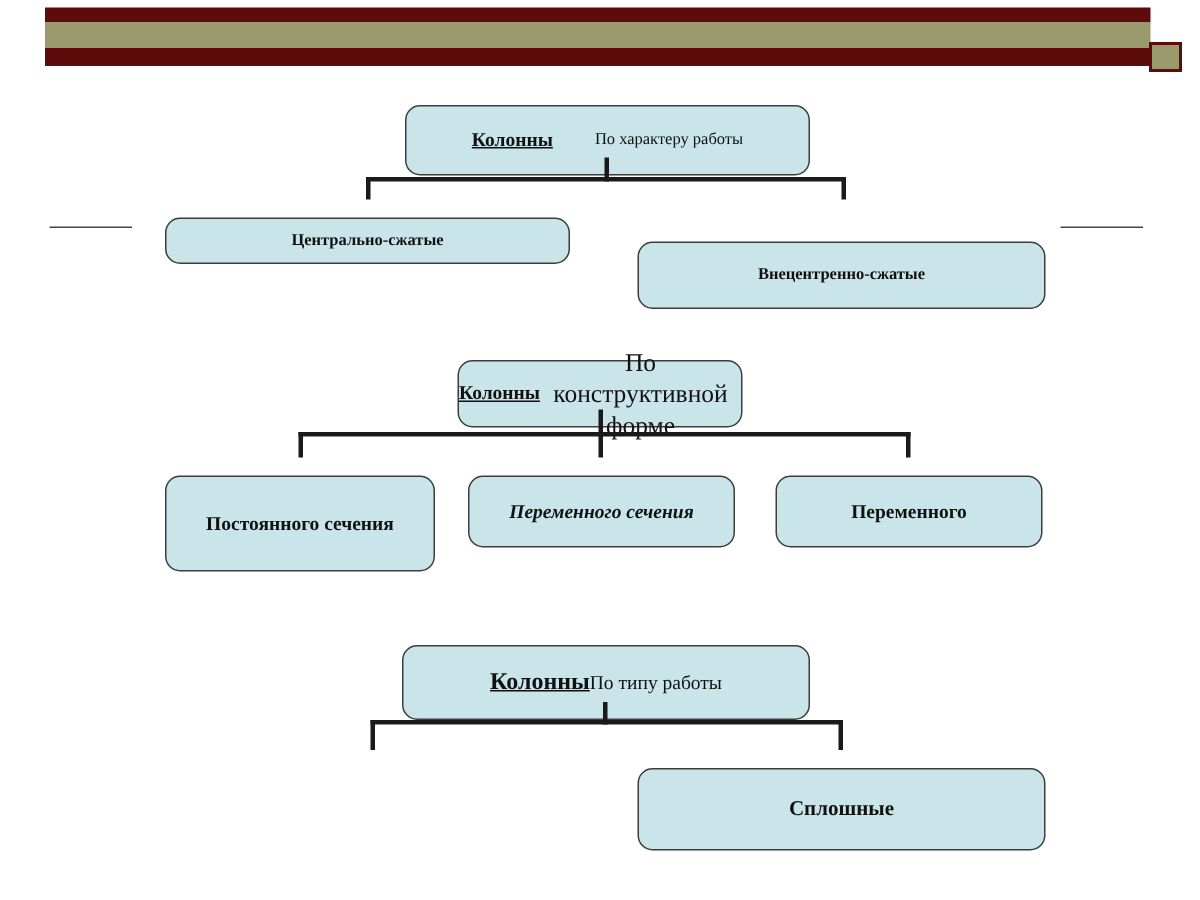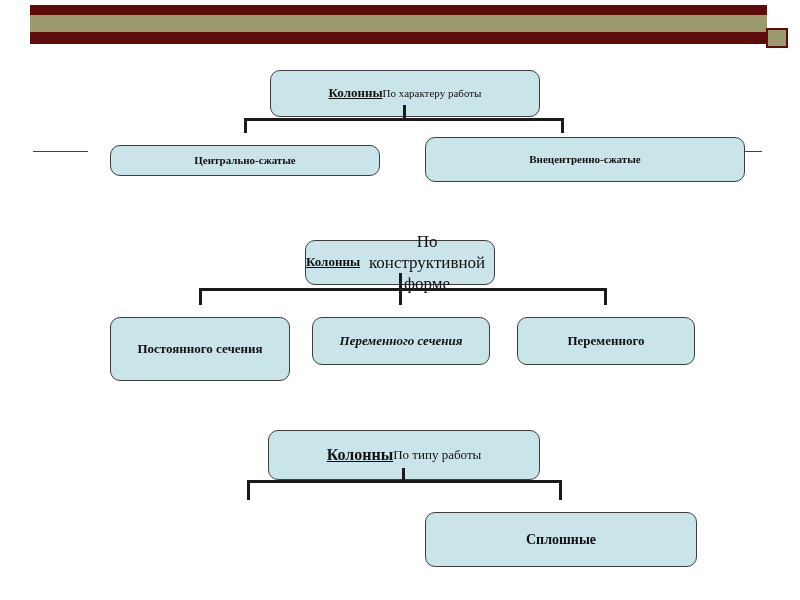--- a/index.html
+++ b/index.html
@@ -28,27 +28,27 @@
   }
   .box .title{font-weight:bold;text-decoration:underline;}
   .box .child-label{font-weight:bold;}
 
   
   .line{position:absolute;background:#1a1a1a;}
 
   
   .d1-root{left:270px;top:58px;width:270px;height:47px;}
   .d1-root .title{font-size:13px;}
-  .d1-root .subtitle{font-size:11px;}
+  .d1-root .subtitle{font-size:11px;padding-left:28px;}
   .d1-stub {left:403px;top:105px;width:3px;height:16px;}
   .d1-hbar {left:244px;top:118px;width:320px;height:3px;}
   .d1-drop0{left:244px;top:118px;width:3px;height:15px;}
   .d1-drop1{left:561px;top:118px;width:3px;height:15px;}
   .d1-c0{left:110px;top:133px;width:270px;height:31px;}
-  .d1-c1{left:425px;top:125px;width:320px;height:45px;}
+  .d1-c1{left:425px;top:149px;width:272px;height:45px;}
   .d1-c0 .child-label,.d1-c1 .child-label{font-size:11px;}
 
   
   .d2-root{left:305px;top:228px;width:190px;height:45px;}
   .d2-root .title{font-size:13px;}
   .d2-root .subtitle{font-size:17px;}
   .d2-stub {left:399px;top:273px;width:3px;height:18px;}
   .d2-hbar {left:199px;top:288px;width:408px;height:3px;}
   .d2-drop0{left:199px;top:288px;width:3px;height:17px;}
   .d2-drop1{left:399px;top:288px;width:3px;height:17px;}

